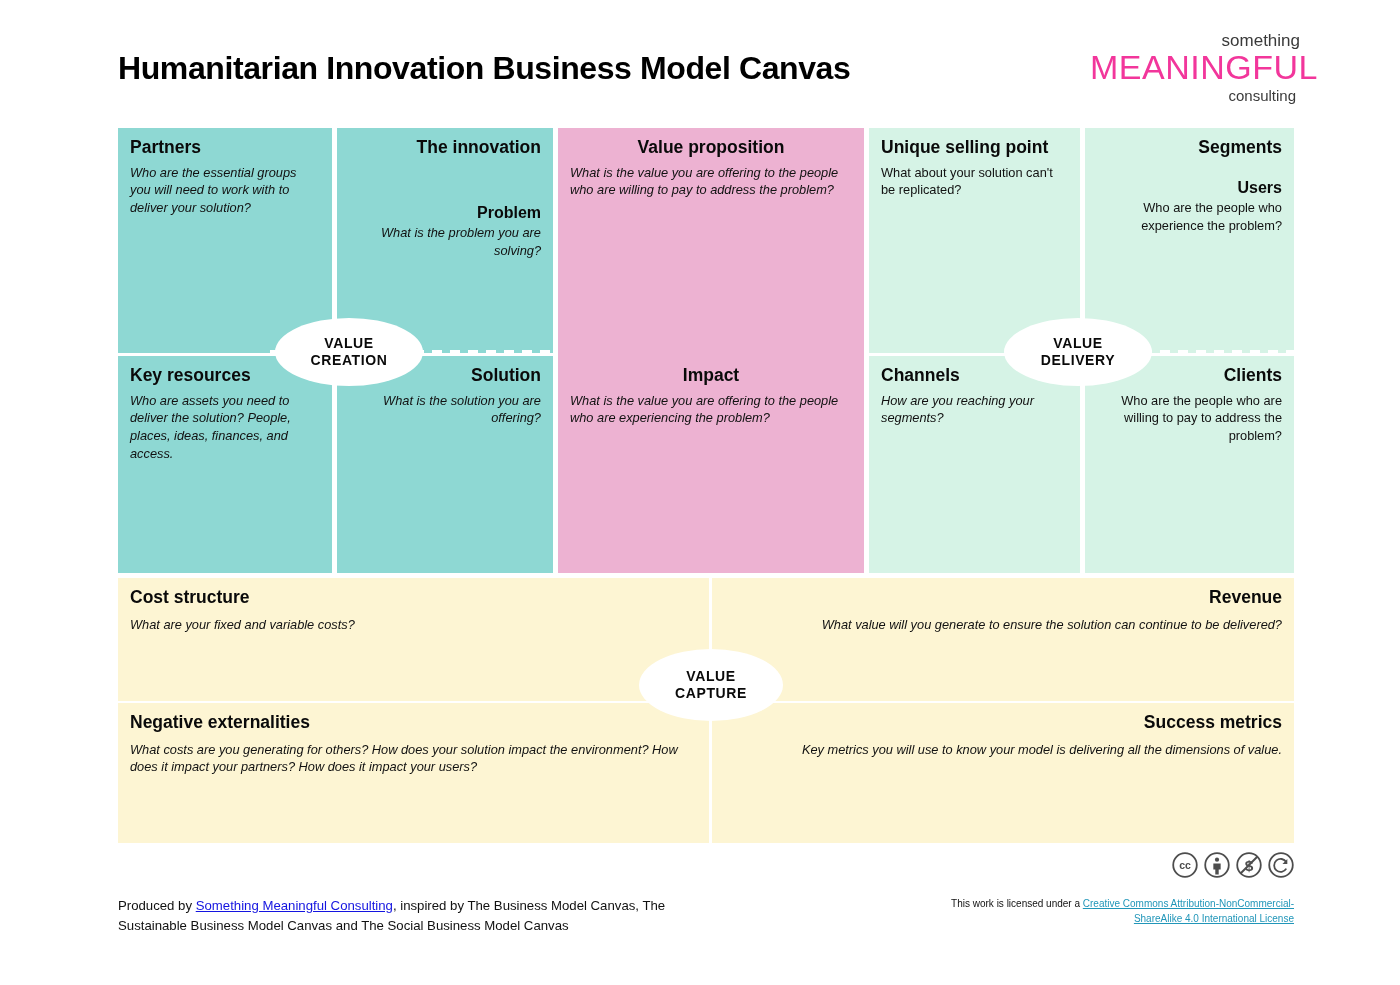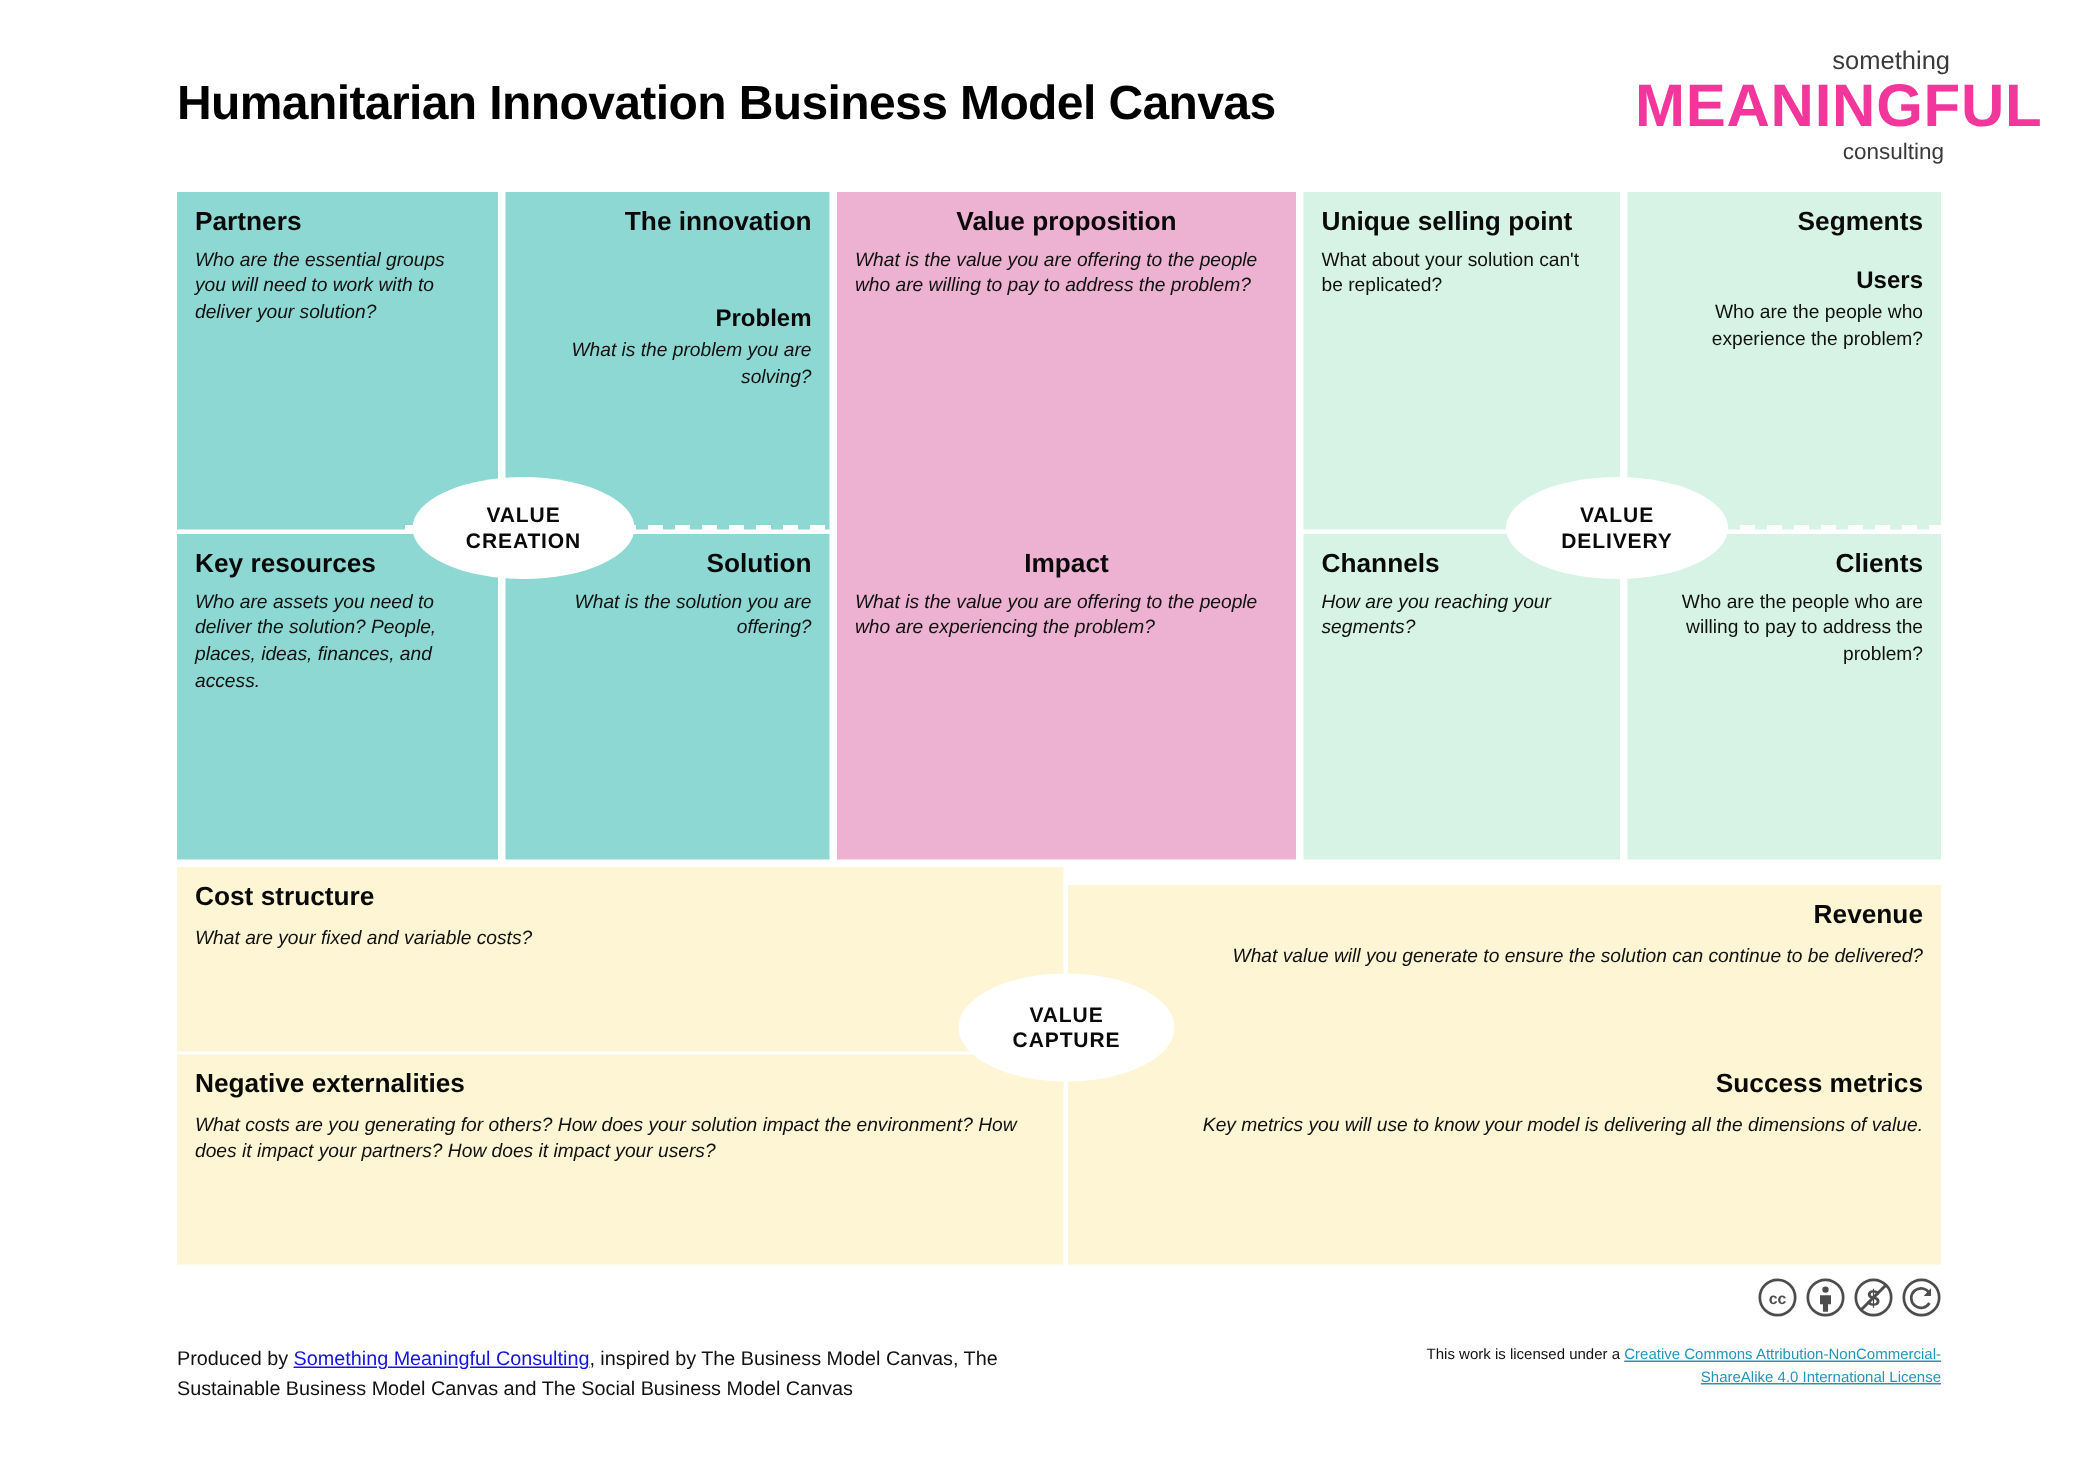--- a/index.html
+++ b/index.html
@@ -39,22 +39,22 @@
     text-align: center;
   }
   .logo-top {
     font-size: 17px;
     color: #3a3a3a;
     text-align: right;
     line-height: 1;
     margin-left: 4px;
   }
   .logo-main {
-    font-size: 40px;
-    font-weight: bold;
+    font-size: 34px;
+    font-weight: normal;
     letter-spacing: 0.5px;
     line-height: 1.05;
     color: #F2369B;
     text-align: center;
     margin-top: 1px;
     background-image:
        repeating-linear-gradient(45deg, rgba(255,255,255,.75) 0 1px, rgba(255,255,255,0) 1px 4px),
        repeating-linear-gradient(-45deg, rgba(255,255,255,.75) 0 1px, rgba(255,255,255,0) 1px 4px);
     -webkit-background-clip: text;
     background-clip: text;
@@ -235,21 +235,21 @@
   <div class="cell mint" style="left:967px; top:228px; width:209px; height:217px;">
     <h3 class="r">Clients</h3>
     <p class="r">Who are the people who are willing to pay to address the problem?</p>
   </div>
 
   <div class="cell cream" style="left:0px; top:450px; width:591px; height:123px;">
     <h3>Cost structure</h3>
     <p class="ital" style="margin-top:8px">What are your fixed and variable costs?</p>
   </div>
 
-  <div class="cell cream" style="left:594px; top:450px; width:582px; height:123px;margin-top:12px;">
+  <div class="cell cream" style="left:594px; top:450px; width:582px; height:123px;">
     <h3 class="r">Revenue</h3>
     <p class="ital r" style="margin-top:8px">What value will you generate to ensure the solution can continue to be delivered?</p>
   </div>
 
   <div class="cell cream" style="left:0px; top:575px; width:591px; height:140px;">
     <h3>Negative externalities</h3>
     <p class="ital" style="margin-top:8px">What costs are you generating for others? How does your solution impact the environment? How does it impact your partners? How does it impact your users?</p>
   </div>
 
   <div class="cell cream" style="left:594px; top:575px; width:582px; height:140px;">

